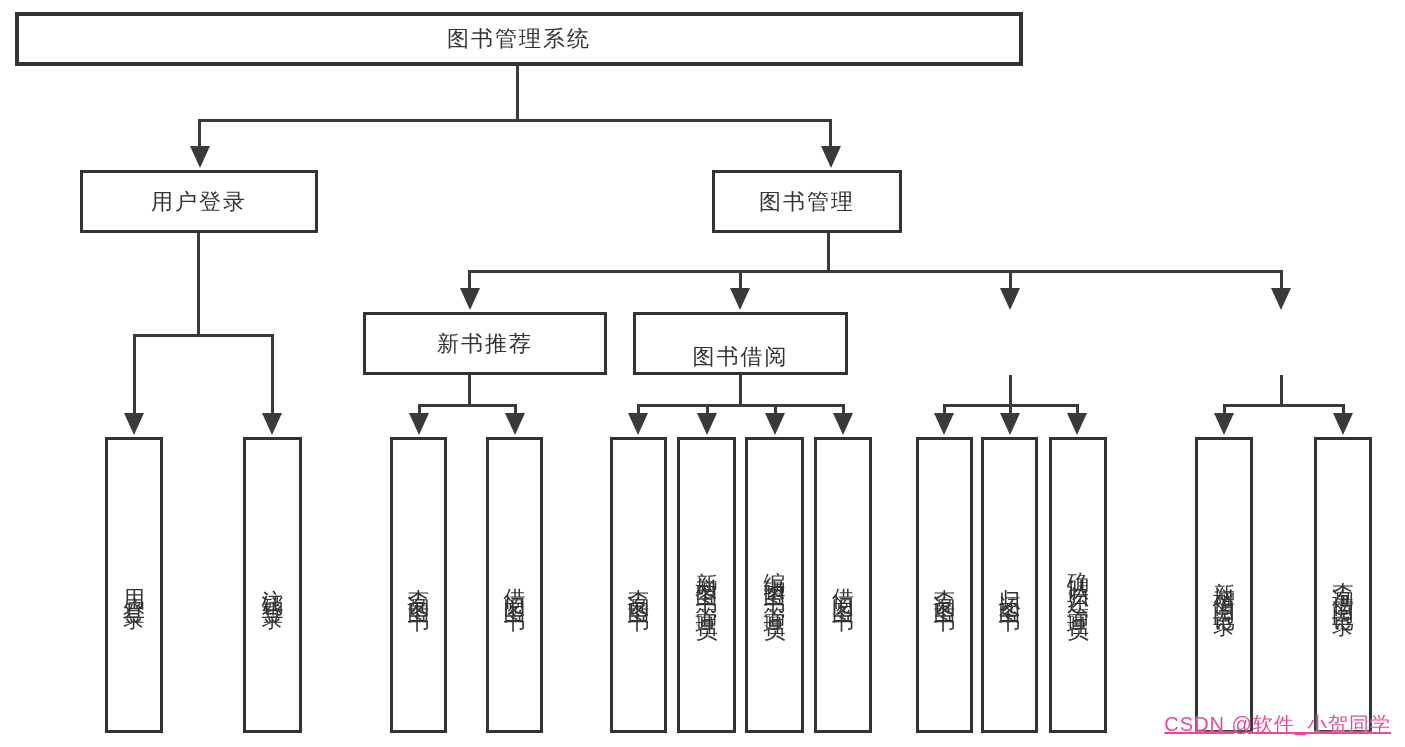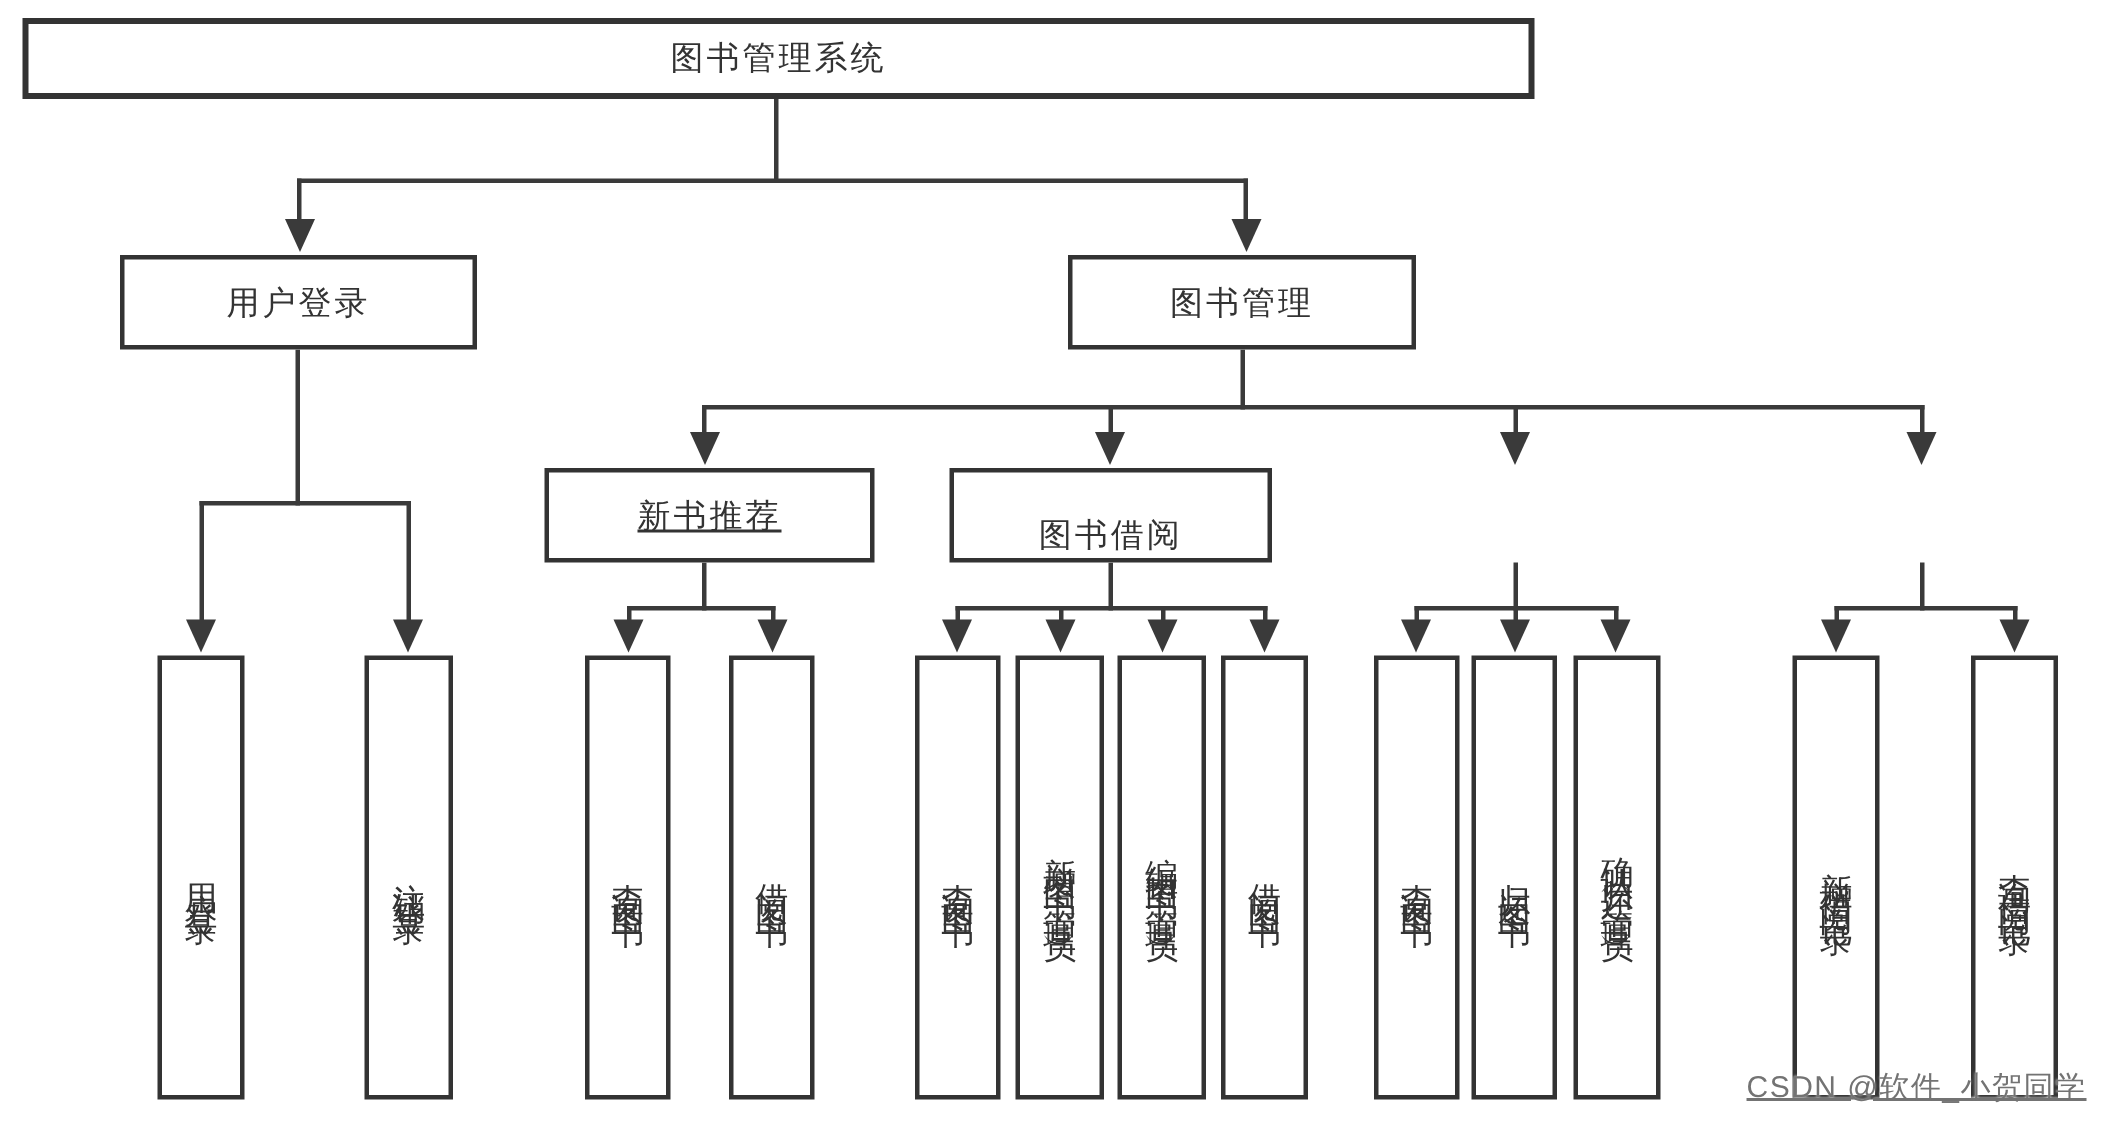--- a/index.html
+++ b/index.html
@@ -46,21 +46,21 @@
   .arrow{
     position:absolute;width:0;height:0;z-index:1;
     border-left:10px solid transparent;
     border-right:10px solid transparent;
     border-top:22px solid #3a3a3a;
   }
   .watermark{
     position:absolute;
     top:711px;right:14px;
     font-size:20px;
-    color:#737373;
+    color:#ec4899;
     text-decoration:underline;
     text-shadow:0 0 2px rgba(255,255,255,0.9);
     letter-spacing:1px;
     z-index:3;
   }
 </style>
 </head>
 <body>
 
 <div class="canvas">
@@ -72,21 +72,21 @@
   <div class="vline" style="left:516px;top:66px;height:55px;"></div>
   <div class="hline" style="left:198px;top:119px;width:634px;"></div>
   <div class="vline" style="left:198px;top:119px;height:29px;"></div>
   <div class="arrow" style="left:190px;top:146px;"></div>
   <div class="vline" style="left:829px;top:119px;height:29px;"></div>
   <div class="arrow" style="left:821px;top:146px;"></div>
 
   <div class="hbox" style="left:80px;top:170px;width:238px;height:63px;">
     <span>用户登录</span>
   </div>
-  <div class="hbox" style="left:712px;top:170px;width:232px;height:63px;">
+  <div class="hbox" style="left:712px;top:170px;width:190px;height:63px;">
     <span>图书管理</span>
   </div>
 
   <div class="vline" style="left:197px;top:233px;height:104px;"></div>
   <div class="hline" style="left:133px;top:334px;width:141px;"></div>
   <div class="vline" style="left:133px;top:334px;height:81px;"></div>
   <div class="arrow" style="left:124px;top:413px;"></div>
   <div class="vline" style="left:271px;top:334px;height:81px;"></div>
   <div class="arrow" style="left:262px;top:413px;"></div>
 
@@ -94,21 +94,21 @@
   <div class="hline" style="left:469px;top:270px;width:814px;"></div>
   <div class="vline" style="left:468px;top:270px;height:20px;"></div>
   <div class="arrow" style="left:460px;top:288px;"></div>
   <div class="vline" style="left:739px;top:270px;height:20px;"></div>
   <div class="arrow" style="left:730px;top:288px;"></div>
   <div class="vline" style="left:1009px;top:270px;height:20px;"></div>
   <div class="arrow" style="left:1000px;top:288px;"></div>
   <div class="vline" style="left:1280px;top:270px;height:20px;"></div>
   <div class="arrow" style="left:1271px;top:288px;"></div>
 
-  <div class="hbox" style="left:363px;top:312px;width:220px;height:63px;text-decoration:underline;">
+  <div class="hbox" style="left:363px;top:312px;width:244px;height:63px;">
     <span>新书推荐</span>
   </div>
   <div class="hbox" style="left:633px;top:312px;width:215px;height:63px;align-items:flex-end;">
     <span>图书借阅</span>
   </div>
 
   <div class="vline" style="left:468px;top:375px;height:32px;"></div>
   <div class="hline" style="left:418px;top:404px;width:99px;"></div>
   <div class="vline" style="left:418px;top:404px;height:11px;"></div>
   <div class="arrow" style="left:409px;top:413px;"></div>

